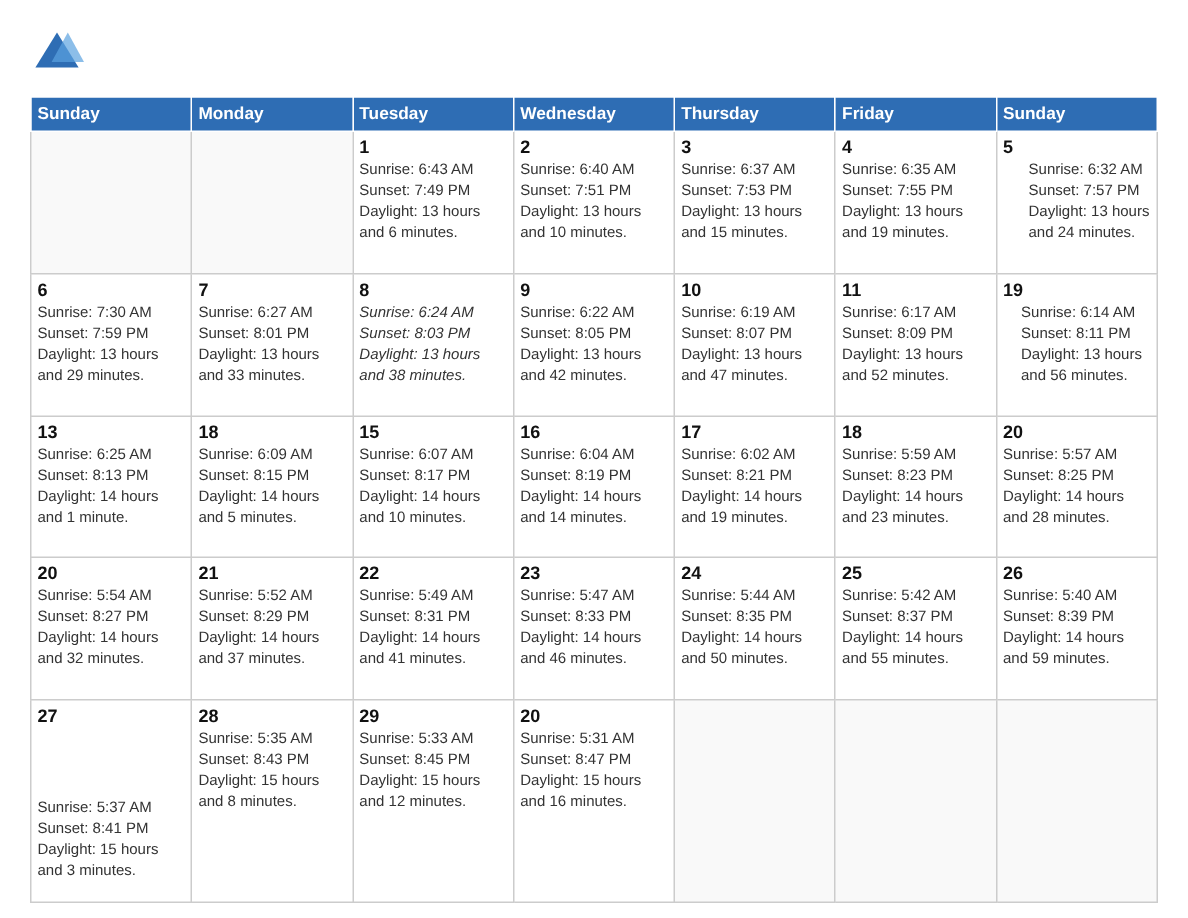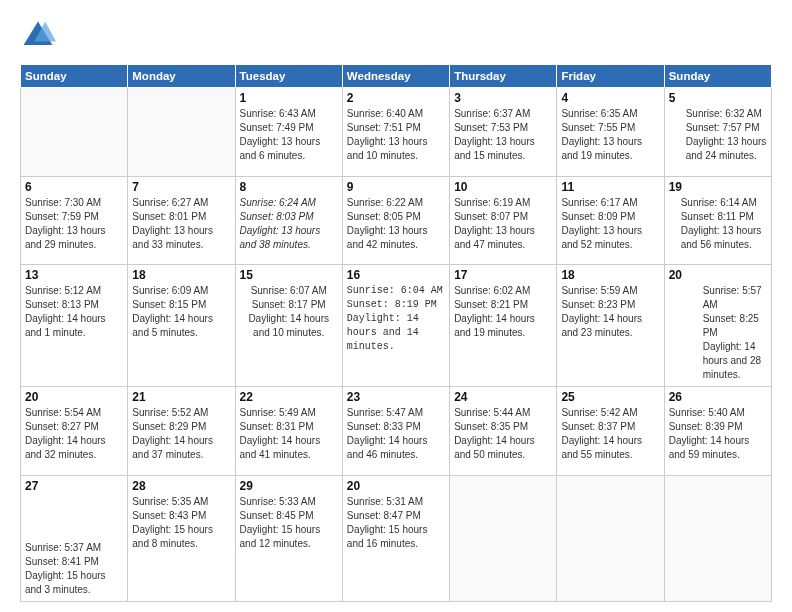--- a/index.html
+++ b/index.html
@@ -201,57 +201,57 @@
           <td>
             <span class="day-number">19</span>
             <div class="day-info" style="white-space: pre-line; margin-left: 12px;">Sunrise: 6:14 AM
 Sunset: 8:11 PM
 Daylight: 13 hours and 56 minutes.</div>
           </td>
         </tr>
         <tr>
           <td>
             <span class="day-number">13</span>
-            <div class="day-info" style="white-space: pre-line;">Sunrise: 5:12 AM
+            <div class="day-info" style="white-space: pre-line;">Sunrise: 6:25 AM
 Sunset: 8:13 PM
 Daylight: 14 hours and 1 minute.</div>
           </td>
           <td>
             <span class="day-number">18</span>
             <div class="day-info" style="white-space: pre-line;">Sunrise: 6:09 AM
 Sunset: 8:15 PM
 Daylight: 14 hours and 5 minutes.</div>
           </td>
           <td>
             <span class="day-number">15</span>
-            <div class="day-info" style="white-space: pre-line; text-align: center;">Sunrise: 6:07 AM
+            <div class="day-info" style="white-space: pre-line;">Sunrise: 6:07 AM
 Sunset: 8:17 PM
 Daylight: 14 hours and 10 minutes.</div>
           </td>
           <td>
             <span class="day-number">16</span>
-            <div class="day-info" style="white-space: pre-line; font-family: Liberation Mono, monospace;">Sunrise: 6:04 AM
+            <div class="day-info" style="white-space: pre-line;">Sunrise: 6:04 AM
 Sunset: 8:19 PM
 Daylight: 14 hours and 14 minutes.</div>
           </td>
           <td>
             <span class="day-number">17</span>
             <div class="day-info" style="white-space: pre-line;">Sunrise: 6:02 AM
 Sunset: 8:21 PM
 Daylight: 14 hours and 19 minutes.</div>
           </td>
           <td>
             <span class="day-number">18</span>
             <div class="day-info" style="white-space: pre-line;">Sunrise: 5:59 AM
 Sunset: 8:23 PM
 Daylight: 14 hours and 23 minutes.</div>
           </td>
           <td>
             <span class="day-number">20</span>
-            <div class="day-info" style="white-space: pre-line; margin-left: 34px;">Sunrise: 5:57 AM
+            <div class="day-info" style="white-space: pre-line;">Sunrise: 5:57 AM
 Sunset: 8:25 PM
 Daylight: 14 hours and 28 minutes.</div>
           </td>
         </tr>
         <tr>
           <td>
             <span class="day-number">20</span>
             <div class="day-info" style="white-space: pre-line;">Sunrise: 5:54 AM
 Sunset: 8:27 PM
 Daylight: 14 hours and 32 minutes.</div>

